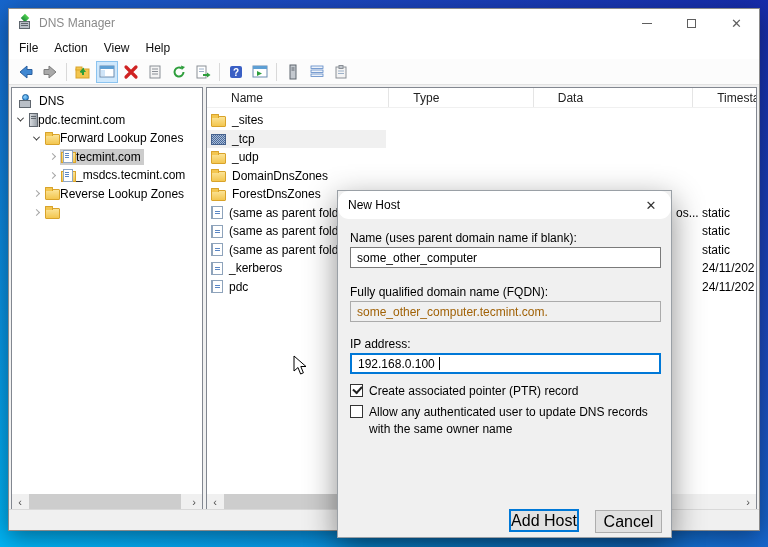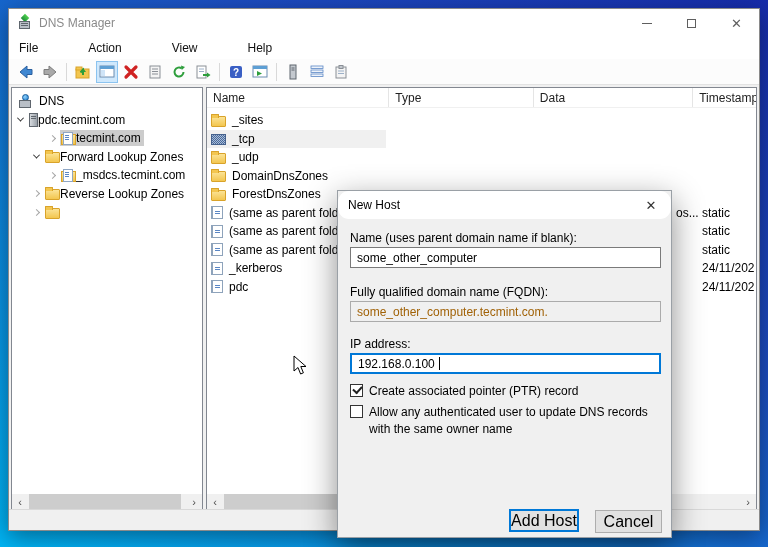--- a/index.html
+++ b/index.html
@@ -21,21 +21,21 @@
   .app-icon .srv { position:absolute; left:2px; top:6px; width:11px; height:8px; background:#b9bfc7; border:1px solid #5f666e; }
   .app-icon .srv i { display:block; height:1px; background:#5f666e; margin:1px 1px 0; }
   .app-icon .gem { position:absolute; left:5px; top:0px; width:6px; height:6px; background:linear-gradient(#4fd14f,#1f8f3a); transform:rotate(45deg); }
   .title-text { color:#8a8a8a; font-size:12px; }
   .win-btns { margin-left:auto; display:flex; height:100%; }
   .win-btn { width:45px; height:100%; display:flex; align-items:center; justify-content:center; color:#5f5f5f; }
   .glyph-min { width:10px; height:1px; background:#5f5f5f; }
   .glyph-max { width:9px; height:9px; border:1px solid #5f5f5f; }
   .glyph-close { font-size:13px; line-height:1; color:#5f5f5f; }
   
-  .menubar { height:22px; background:#fff; display:flex; align-items:center; padding-left:2px;gap:34px; }
+  .menubar { height:22px; background:#fff; display:flex; align-items:center; padding-left:2px; }
   .menu-item { padding:2px 8px; color:#111; }
   
   .toolbar { height:26px; background:#fcfcfc; border-bottom:1px solid #e3e3e3; display:flex; align-items:center; padding-left:6px; gap:2px; }
   .tbtn { width:22px; height:22px; display:flex; align-items:center; justify-content:center; border:1px solid transparent; }
   .tbtn.active { background:#cfe8fc; border:1px solid #8bc3ef; }
   .tsep { width:1px; height:18px; background:#d9d9d9; margin:0 3px; }
   .tbtn svg { display:block; }
   
   .pane { position:absolute; top:78px; height:424px; background:#fff; border:1px solid #828790; overflow:hidden; }
   .pane-tree { left:2px; width:192px; }
@@ -63,21 +63,21 @@
     background-clip:padding-box; position:relative; }
   .ic-record::before { content:""; position:absolute; left:2px; right:2px; top:3px; bottom:3px;
     background:repeating-linear-gradient(#fff 0 1px,#5b87c5 1px 2px); }
   .ic-server { width:9px; height:14px; background:linear-gradient(90deg,#d6dade,#9aa1a9); border:1px solid #5f666e; position:relative; }
   .ic-server::before { content:""; position:absolute; left:1px; top:2px; right:1px; height:1px; background:#5f666e; box-shadow:0 2px 0 #5f666e; }
   .ic-dnsroot { width:15px; height:14px; position:relative; }
   .ic-dnsroot .base { position:absolute; left:1px; bottom:0; width:12px; height:8px; background:#b9bfc7; border:1px solid #5f666e; }
   .ic-dnsroot .globe { position:absolute; left:4px; top:0; width:7px; height:7px; border-radius:50%; background:radial-gradient(circle at 35% 35%,#8fd4ff,#1e78c8); border:1px solid #145a9a; }
   
   .list-header { height:20px; display:flex; align-items:center; border-bottom:1px solid #f0f0f0; color:#222; }
-  .hcell { padding-left:6px; height:100%; display:flex; align-items:center; border-right:1px solid #e5e5e5; overflow:hidden; white-space:nowrap; }
+  .hcell { padding-left:24px; height:100%; display:flex; align-items:center; border-right:1px solid #e5e5e5; overflow:hidden; white-space:nowrap; }
   .hc-name { width:183px; } .hc-type { width:145px; } .hc-data { width:160px; } .hc-ts { width:63px; border-right:none; }
   .lrows { position:relative; padding-top:3px; }
   .lrow { height:18.5px; display:flex; align-items:center; position:relative; white-space:nowrap; }
   .cell-name { display:flex; align-items:center; gap:6px; padding-left:4px; height:100%; }
   .cell-name.hl { background:#f0f0f0; width:179px; }
   .cell-data { position:absolute; left:469px; color:#000; }
   .cell-ts { position:absolute; left:495px; color:#000; }
   
   .hscroll { position:absolute; left:0; right:0; bottom:0; height:16px; background:#f0f0f0; display:flex; align-items:center; }
   .sb-arrow { width:16px; height:16px; display:flex; align-items:center; justify-content:center; color:#505050; font-size:11px; line-height:1; }
@@ -256,37 +256,37 @@
       <div class="trow">
         <span class="chev">
             <span class="chev-exp"></span>
           </span>
         <span class="titem">
             <span class="ic ic-server"></span>
         <span>pdc.tecmint.com</span>
           </span>
       </div>
       <div class="trow">
+        <span class="sp16"></span>
+        <span class="chev">
+            <span class="chev-exp"></span>
+          </span>
+        <span class="titem">
+            <span class="ic ic-folder"></span>
+        <span>Forward Lookup Zones</span>
+          </span>
+      </div>
+      <div class="trow">
         <span class="sp32"></span>
         <span class="chev">
             <span class="chev-col"></span>
           </span>
         <span class="titem selected">
             <span class="ic ic-zone"></span>
         <span>tecmint.com</span>
-          </span>
-      </div>
-      <div class="trow">
-        <span class="sp16"></span>
-        <span class="chev">
-            <span class="chev-exp"></span>
-          </span>
-        <span class="titem">
-            <span class="ic ic-folder"></span>
-        <span>Forward Lookup Zones</span>
           </span>
       </div>
       <div class="trow">
         <span class="sp32"></span>
         <span class="chev">
             <span class="chev-col"></span>
           </span>
         <span class="titem">
             <span class="ic ic-zone"></span>
         <span>_msdcs.tecmint.com</span>

